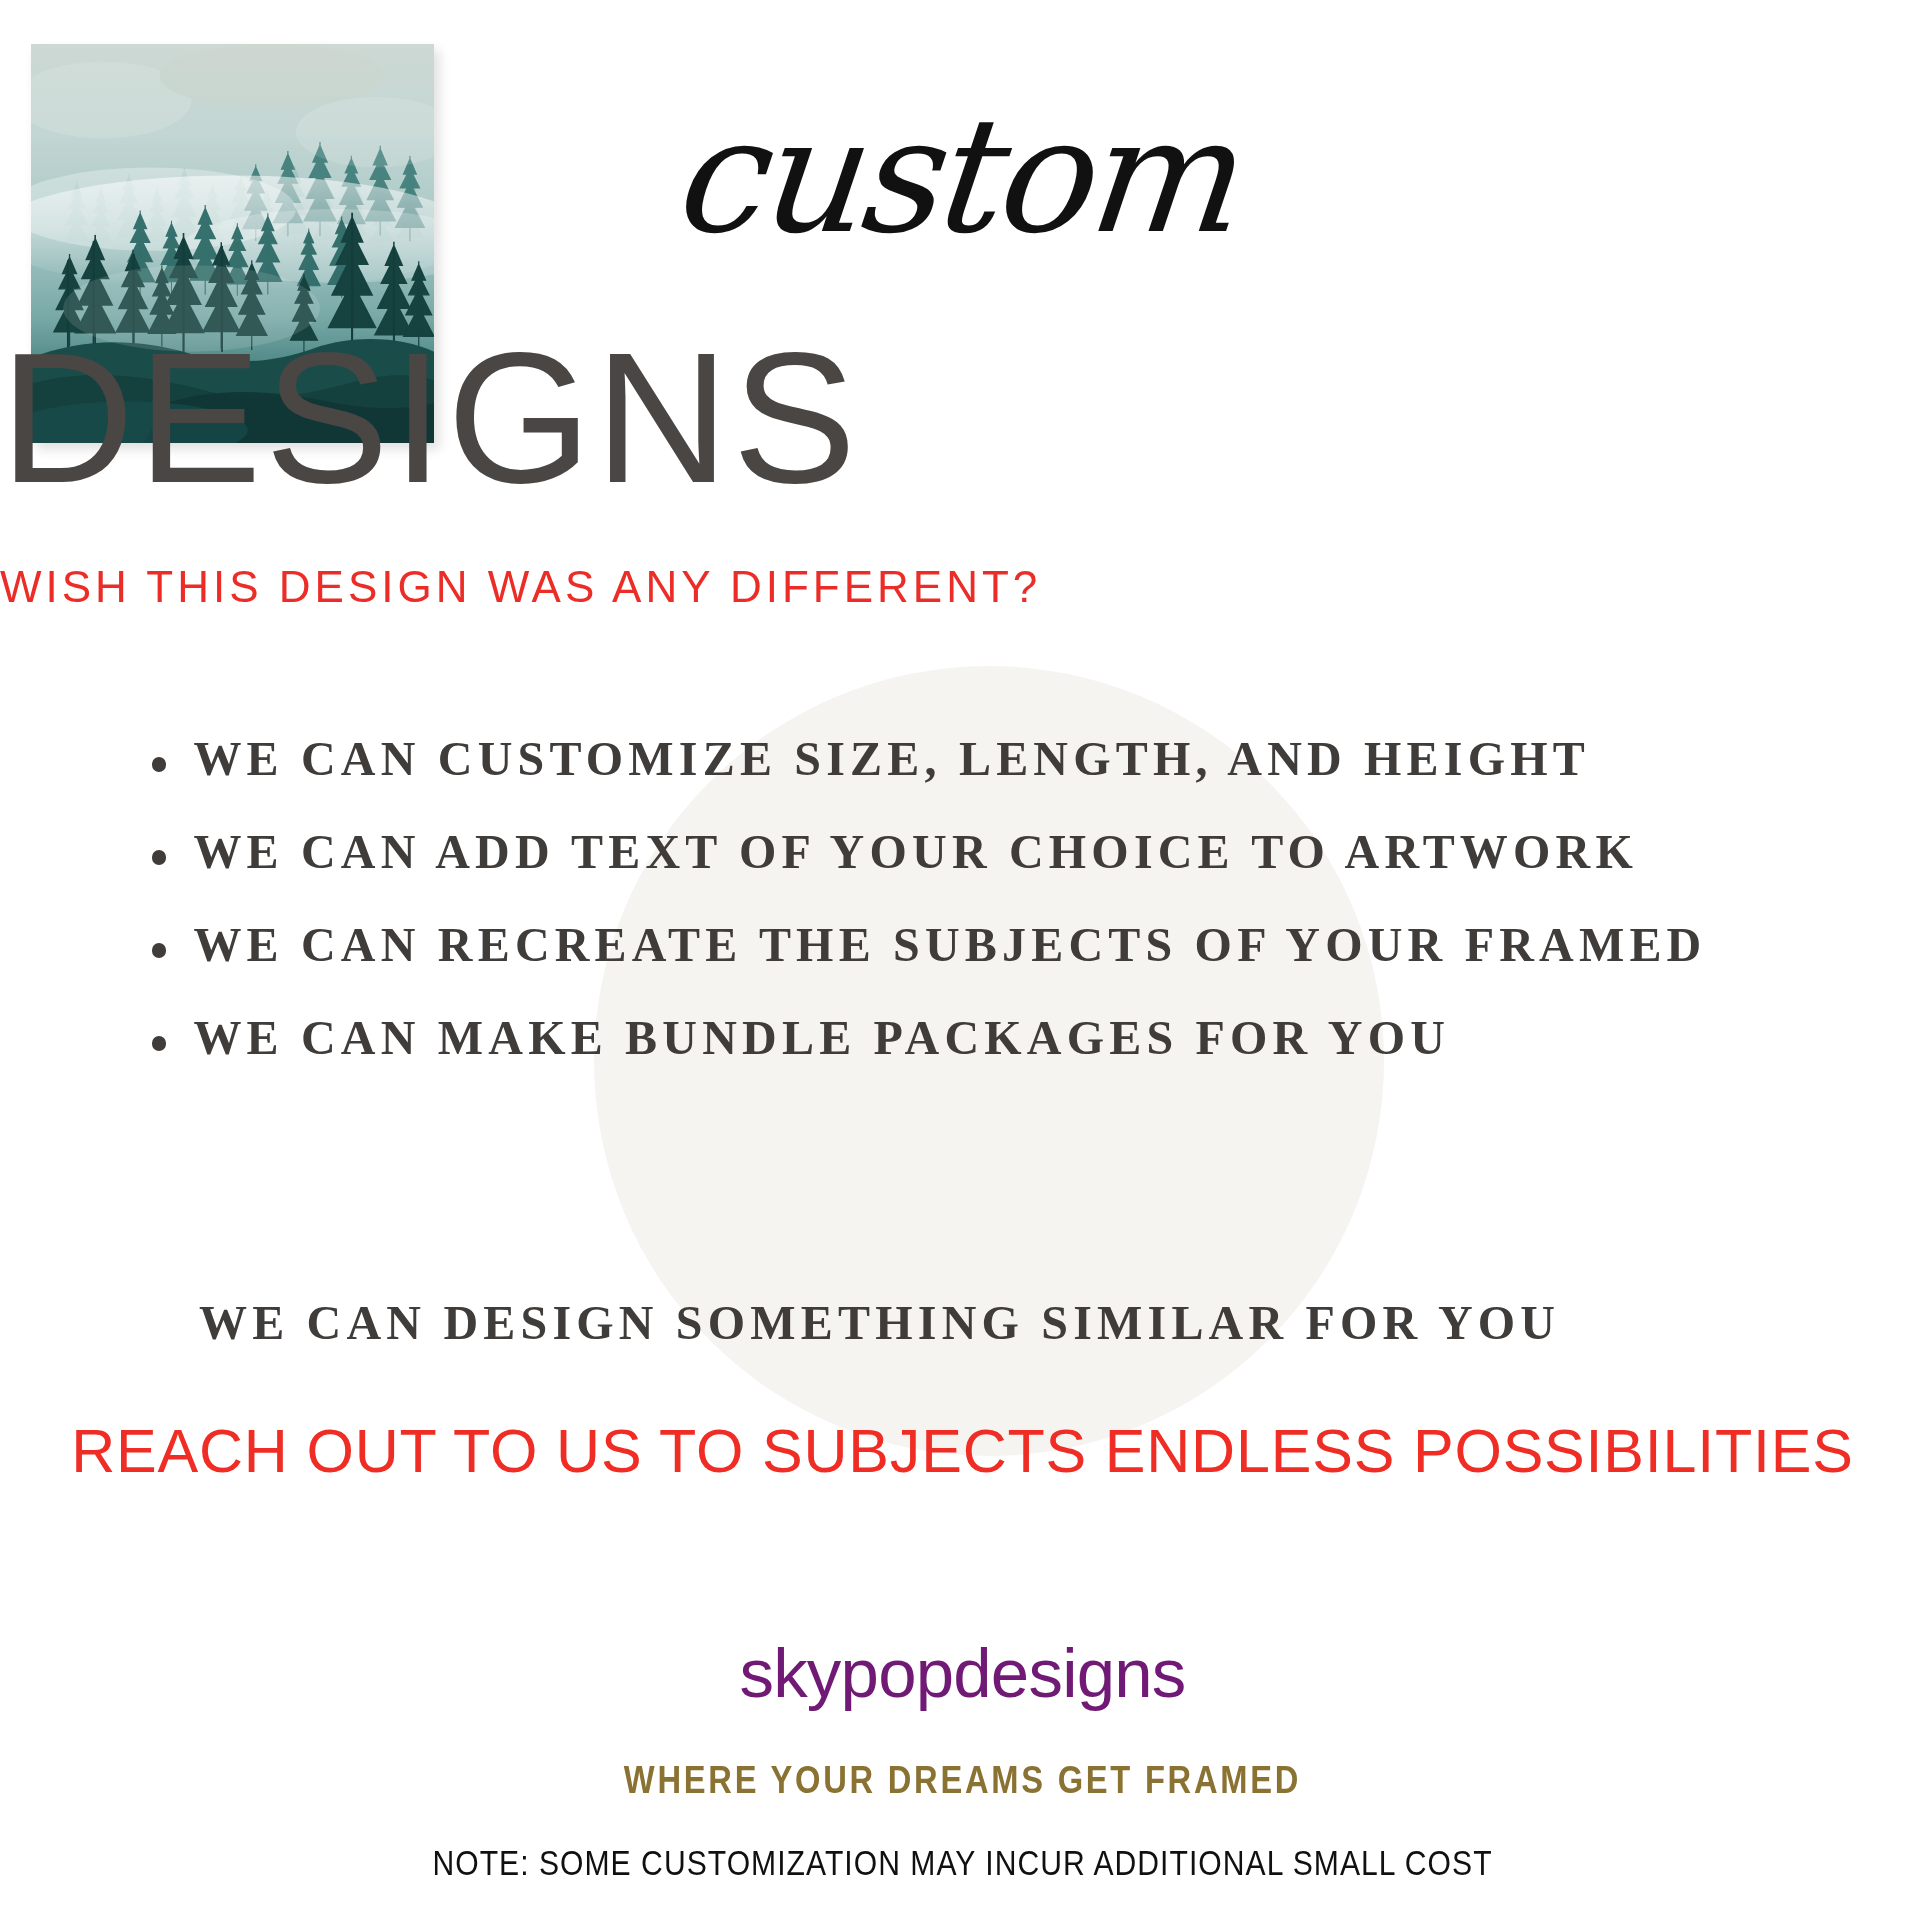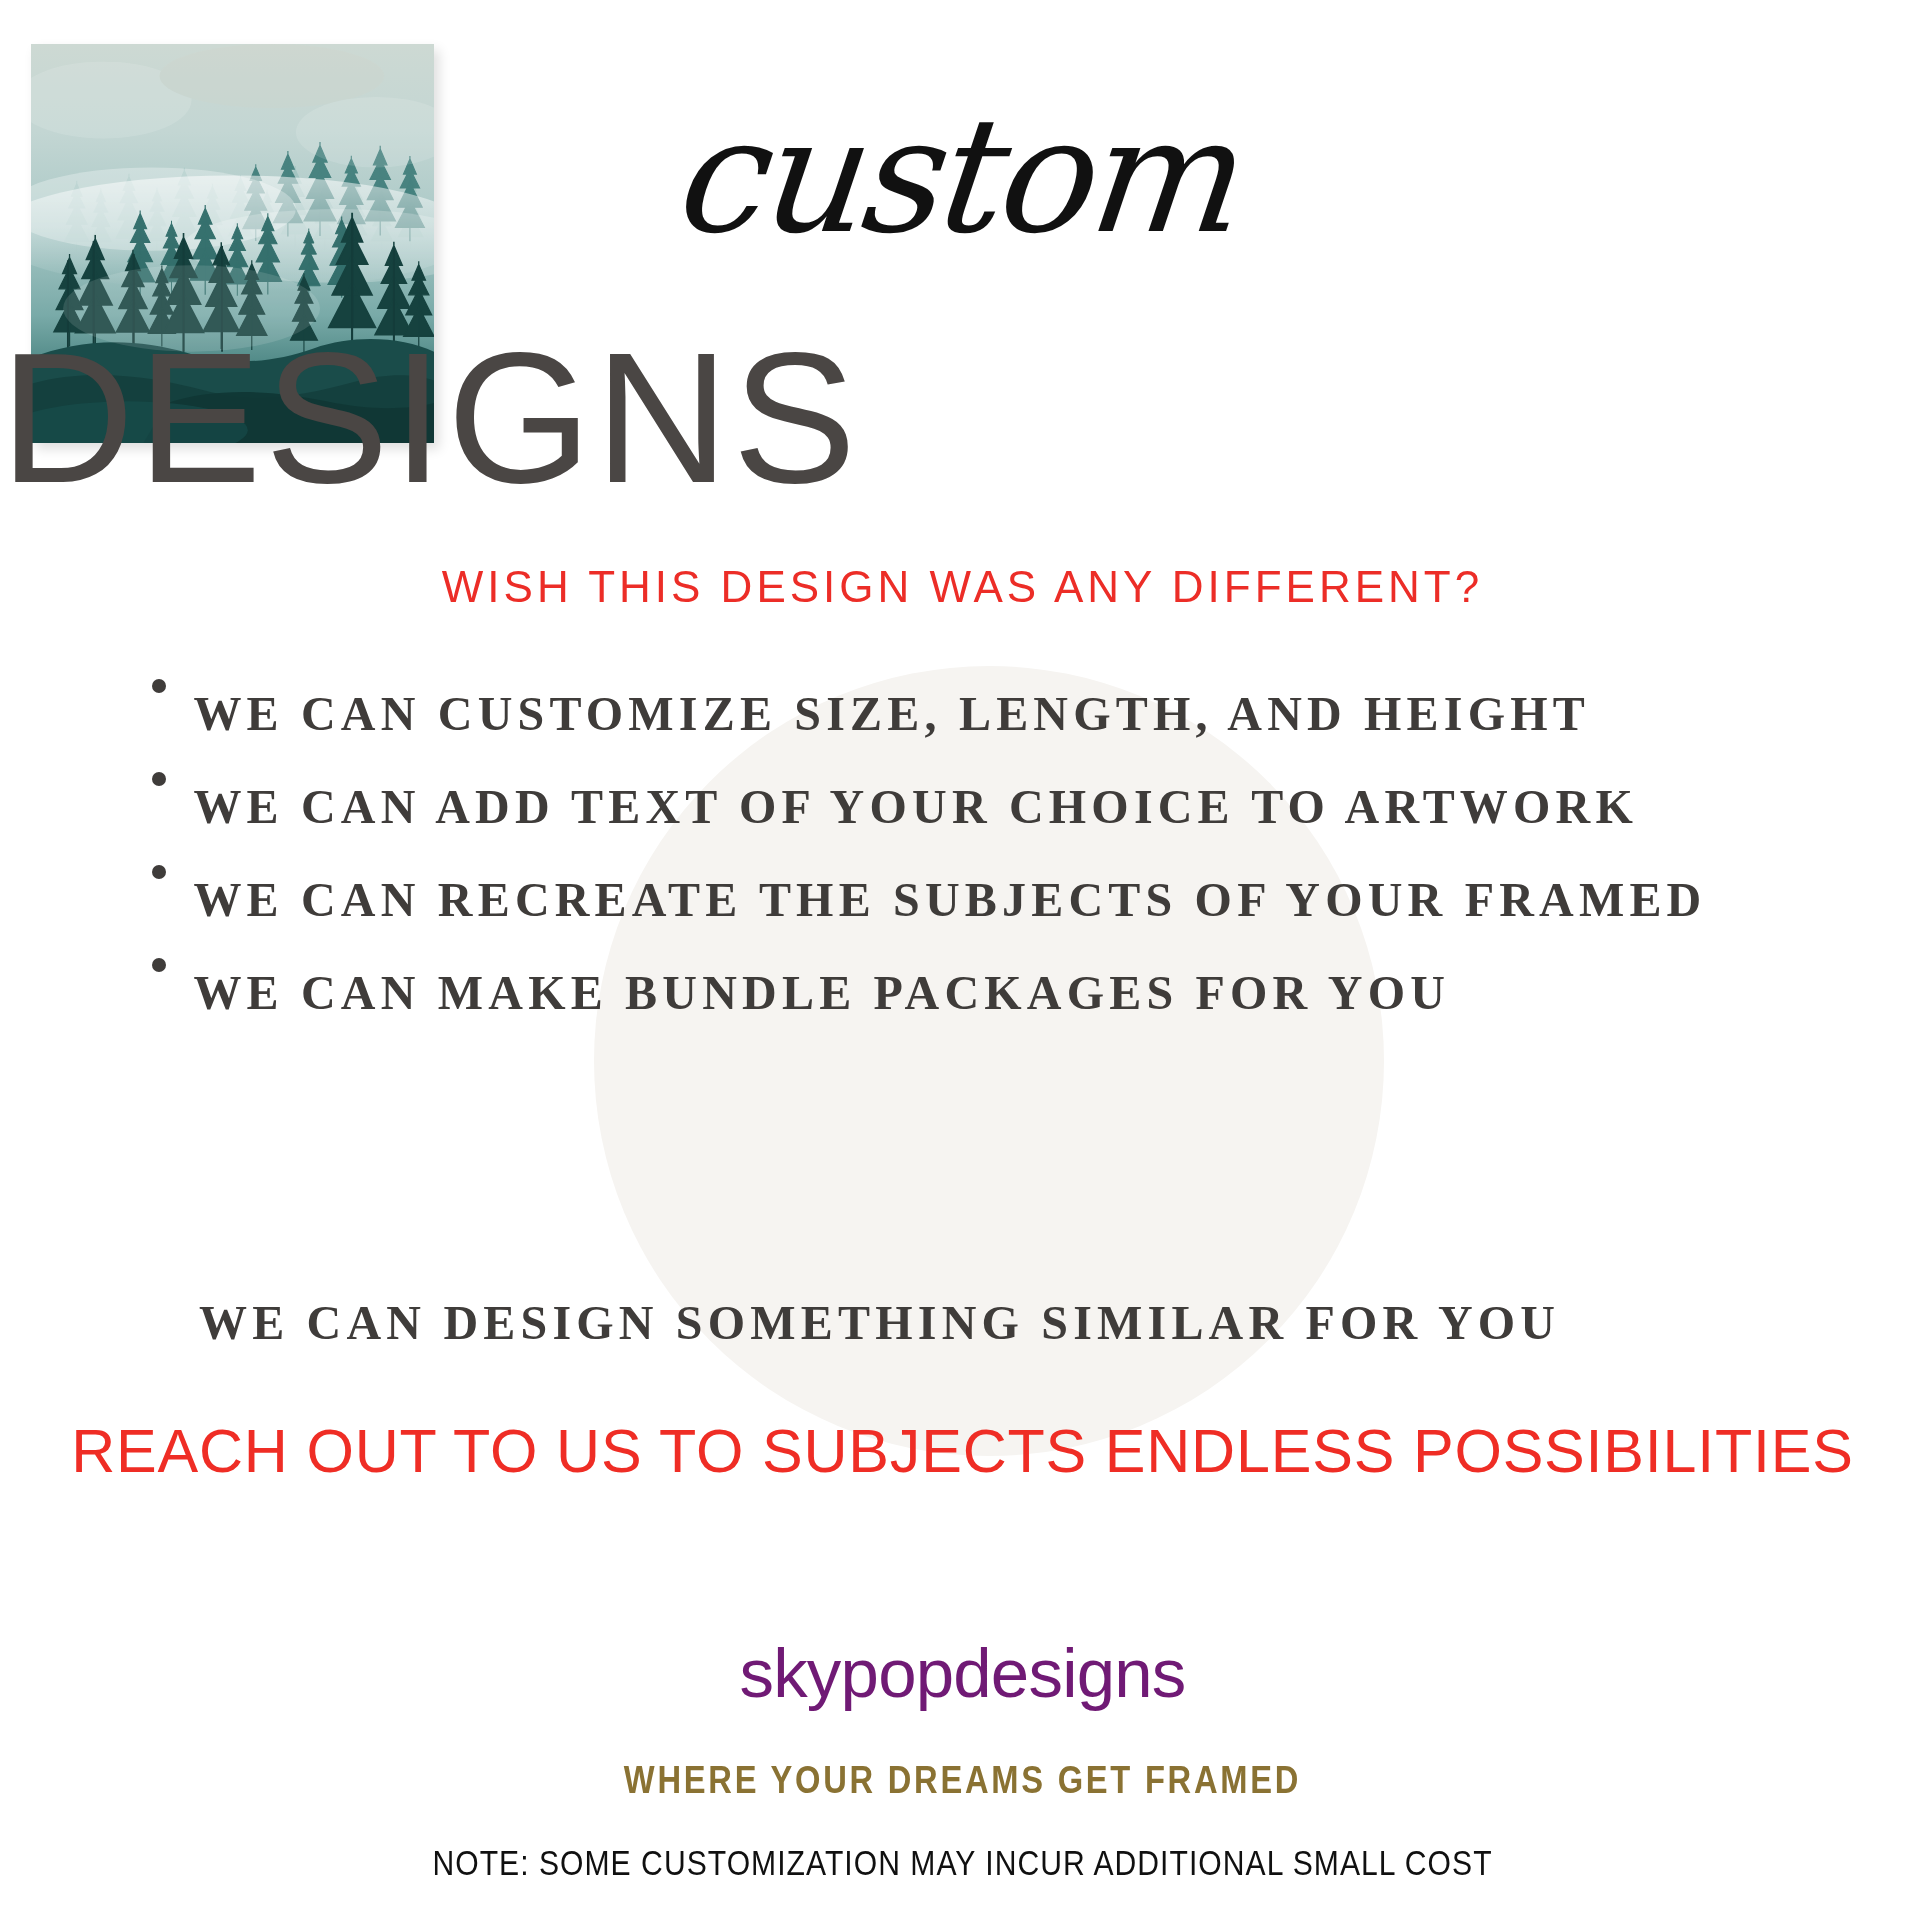--- a/index.html
+++ b/index.html
@@ -62,41 +62,40 @@
     font-family: Liberation Sans, sans-serif;
     font-weight: 400;
     font-size: 186px;
     line-height: 1;
     color: #4a4644;
     letter-spacing: 3.2px;
   }
 
   #subtitle-red {
     left: 0; right: 0; top: 565px;
-    text-align: center;
     font-family: "Liberation Sans", sans-serif;
     font-weight: 400;
     font-size: 44px;
     line-height: 1;
     color: #ec2d27;
     letter-spacing: 4px;
   }
 
   
   #benefit-list {
     left: 152px;
     top: 690px;
     width: 1708px;
     margin: 0;
     padding: 0;
     list-style: none;
   }
   #benefit-list li {
     display: flex;
-    align-items: flex-start;
+    align-items: flex-end;
     height: 93px;
   }
   .bullet-dot {
     flex: 0 0 auto;
     width: 14.4px;
     height: 14.4px;
     border-radius: 50%;
     background: #3f3c3a;
     margin-right: 27px;
     position: relative;

